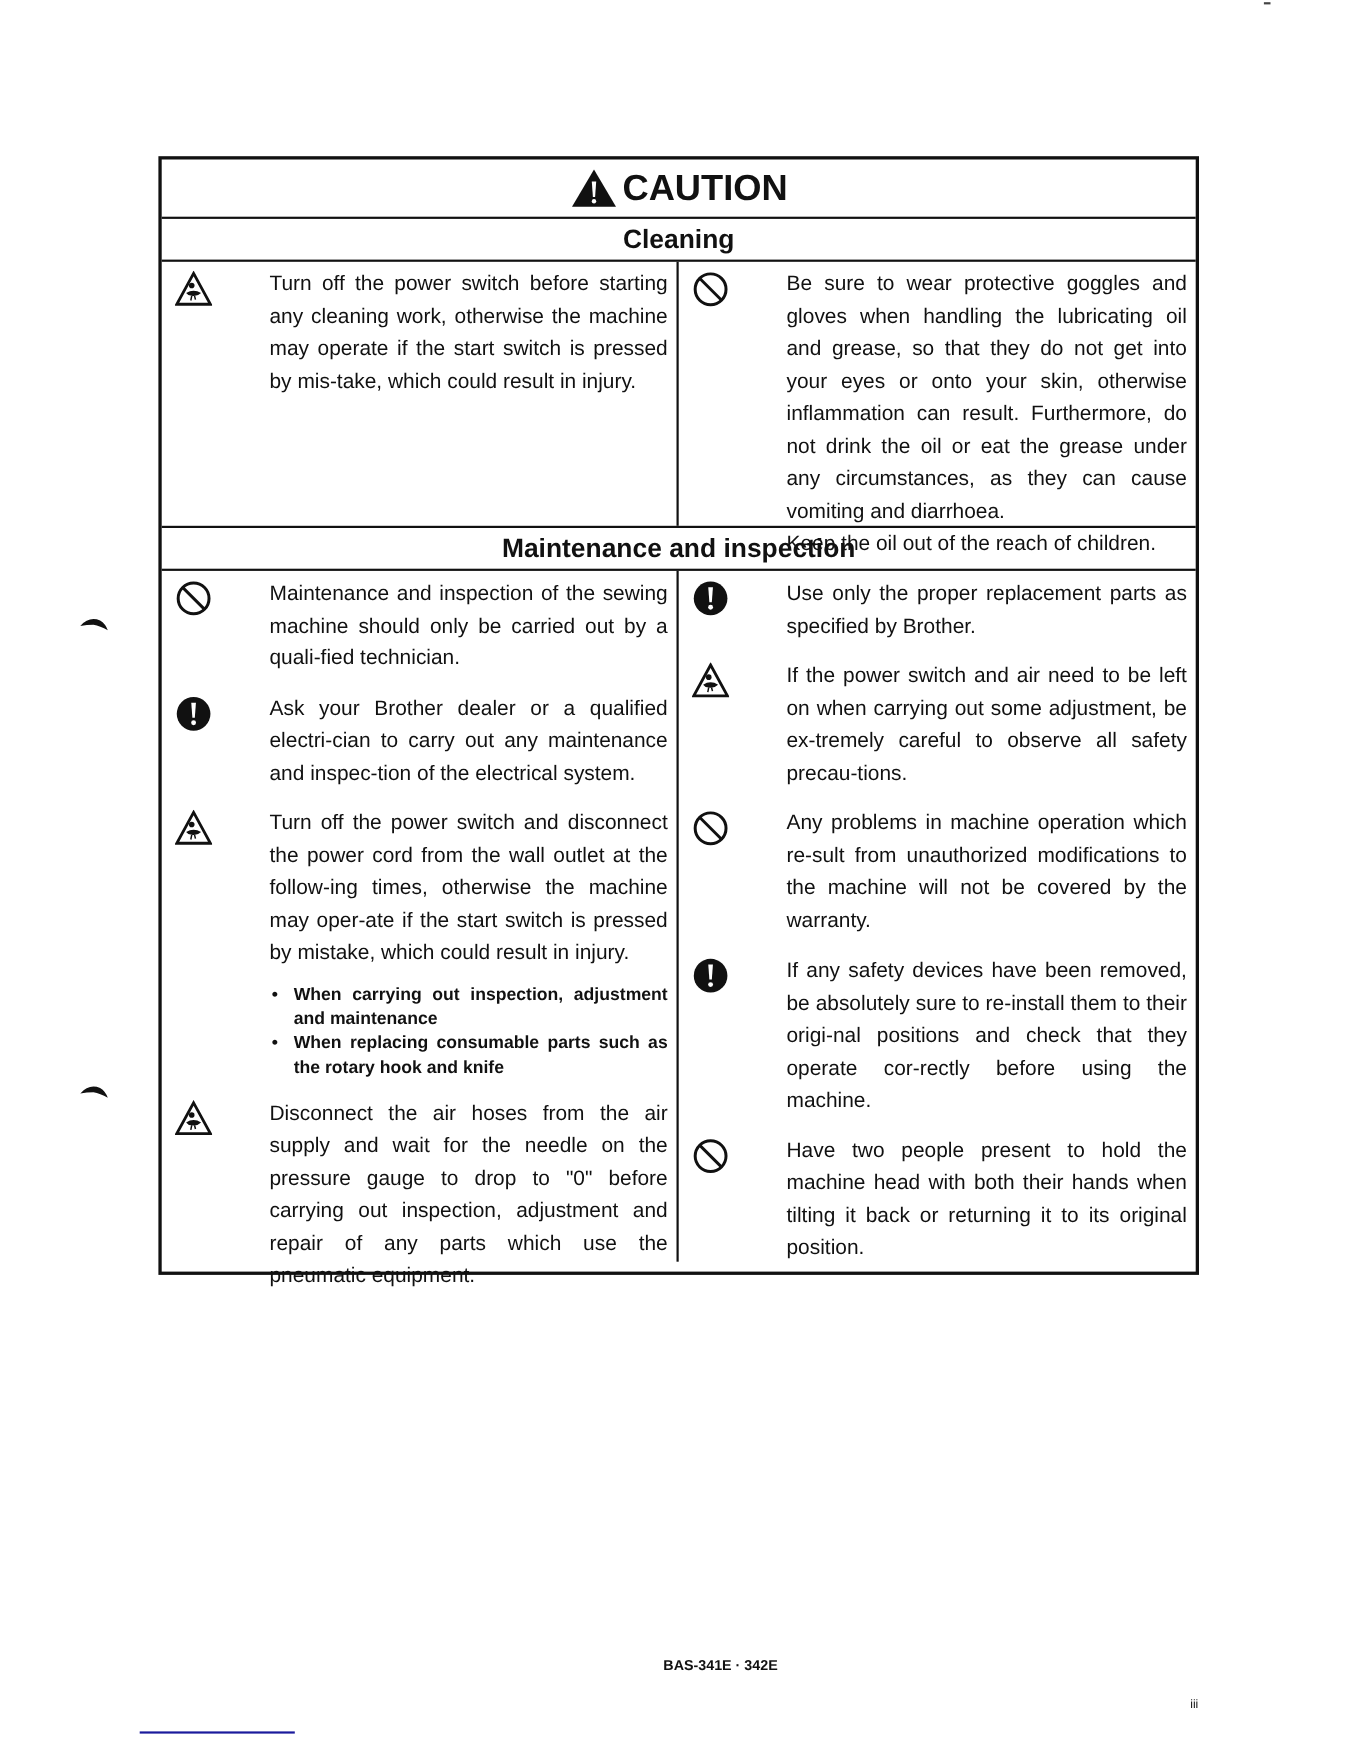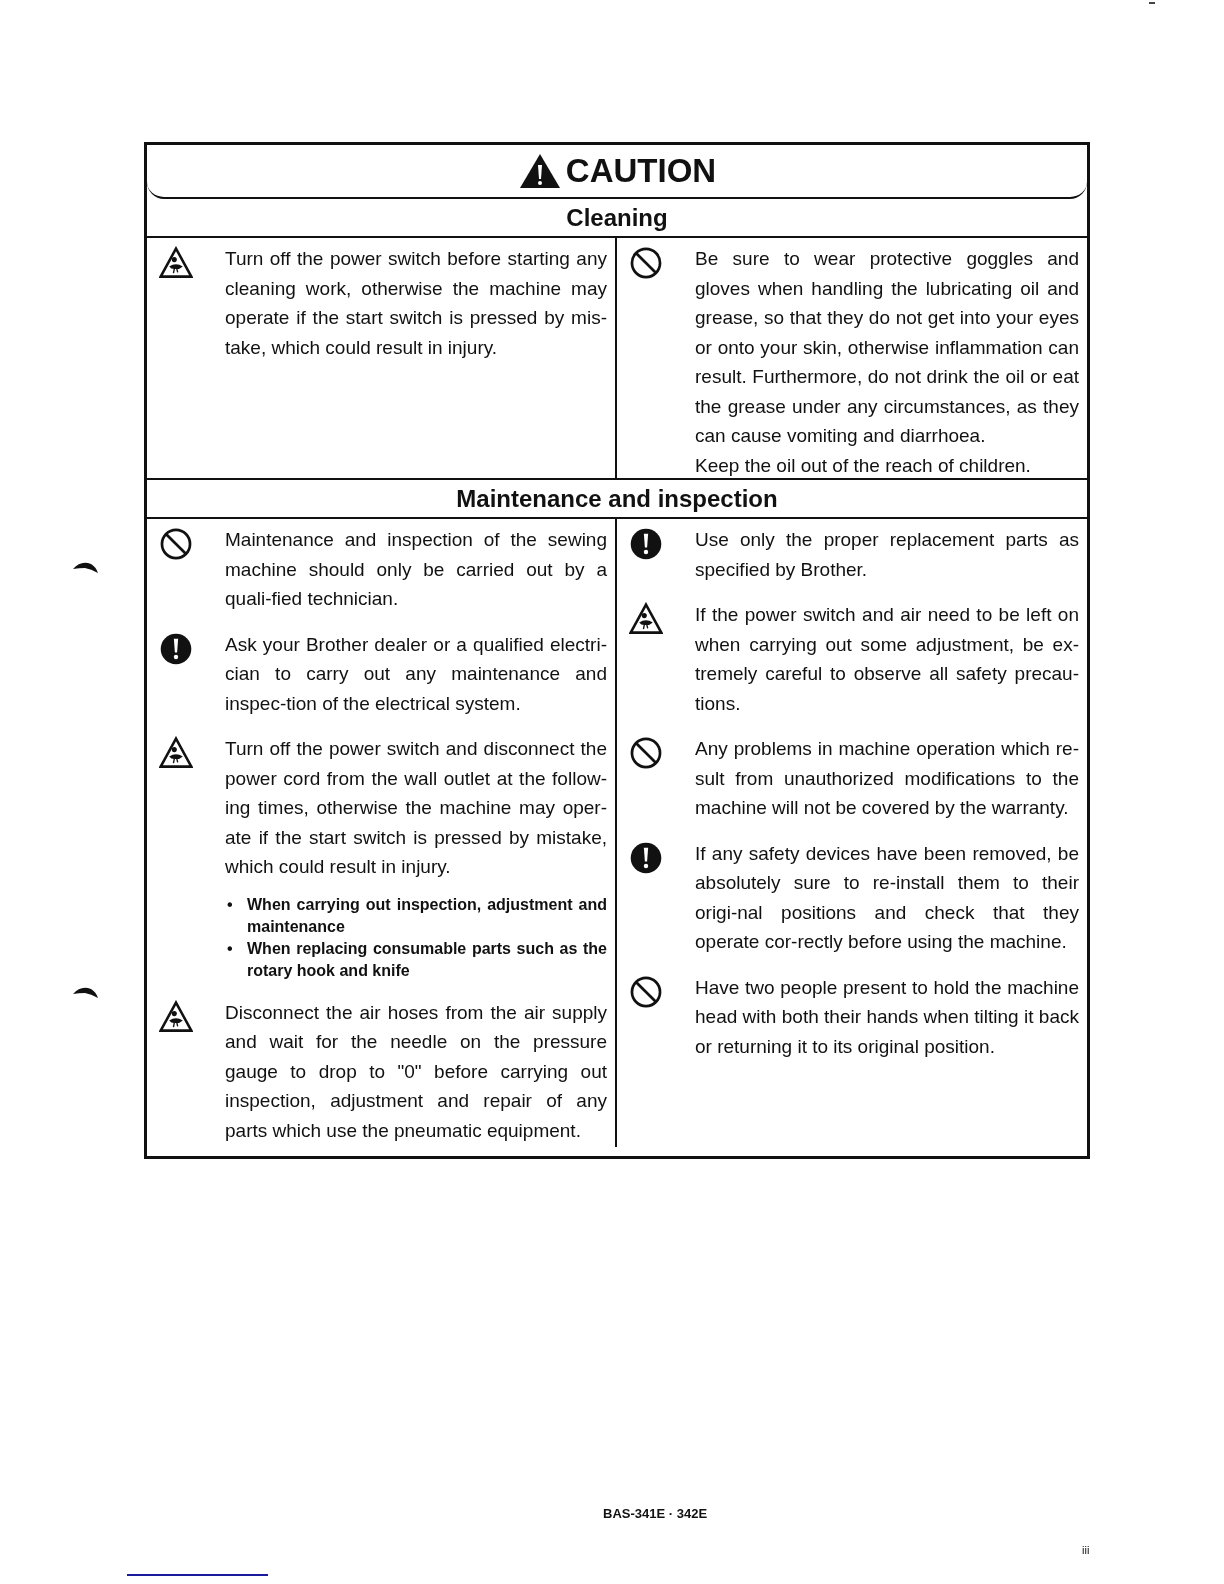--- a/index.html
+++ b/index.html
@@ -1,29 +1,29 @@
 <!DOCTYPE html>
 <html><head>
 <meta charset="utf-8">
 <style>
   html, body { margin: 0; padding: 0; background: #ffffff; }
   body { width: 1224px; height: 1584px; position: relative; overflow: hidden;
          font-family: "Liberation Sans", sans-serif; color: #111; }
   .box { position: absolute; left: 144px; top: 142px; width: 946px; height: 1017px;
          border: 3px solid #111; box-sizing: border-box; }
-  .title-row { height: 52px; border-bottom: 2px solid #111; display: flex; align-items: center; justify-content: center; border-radius: 17px; }
+  .title-row { height: 52px; border-bottom: 2px solid #111; display: flex; align-items: center; justify-content: center; }
   .title { font-size: 33px; font-weight: bold; letter-spacing: 0px; display: flex; align-items: center; gap: 4px; }
   .title svg { width: 44px; height: 38px; }
   .section-head { height: 37px; border-bottom: 2px solid #111; display: flex; align-items: center; justify-content: center;
                   font-size: 24px; font-weight: bold; }
   .section-body { display: flex; border-bottom: 2px solid #111; }
   .section-body.last { border-bottom: none; }
   .col { width: 50%; box-sizing: border-box; padding: 6px 8px 6px 8px; }
   .col.left { border-right: 2px solid #111; }
-  .item { display: flex; margin-bottom: 16px; }
+  .item { display: flex; margin-bottom: 16px; gap: 20px; }
   .item:last-child { margin-bottom: 4px; }
   .icon { width: 50px; flex: 0 0 50px; display: flex; justify-content: flex-start; padding-left: 4px; padding-top: 2px; }
   .icon svg { width: 34px; height: 34px; }
   .text { flex: 1; font-size: 19px; line-height: 29.5px; padding-left: 16px; text-align: justify; }
   .text p { margin: 0; }
   .bullets { list-style: none; margin: 12px 0 0 0; padding: 0 0 0 0; }
   .bullets li { position: relative; padding-left: 22px; font-size: 16px; line-height: 22px; margin-bottom: 0px; font-weight: bold; }
   .bullets li::before { content: "\2022"; position: absolute; left: 2px; top: 0; }
   .footer-model { position: absolute; left: 563px; top: 1506px; font-size: 13px; font-weight: bold; margin-left: 40px; }
   .footer-page { position: absolute; left: 1082px; top: 1544px; font-size: 11px; }

